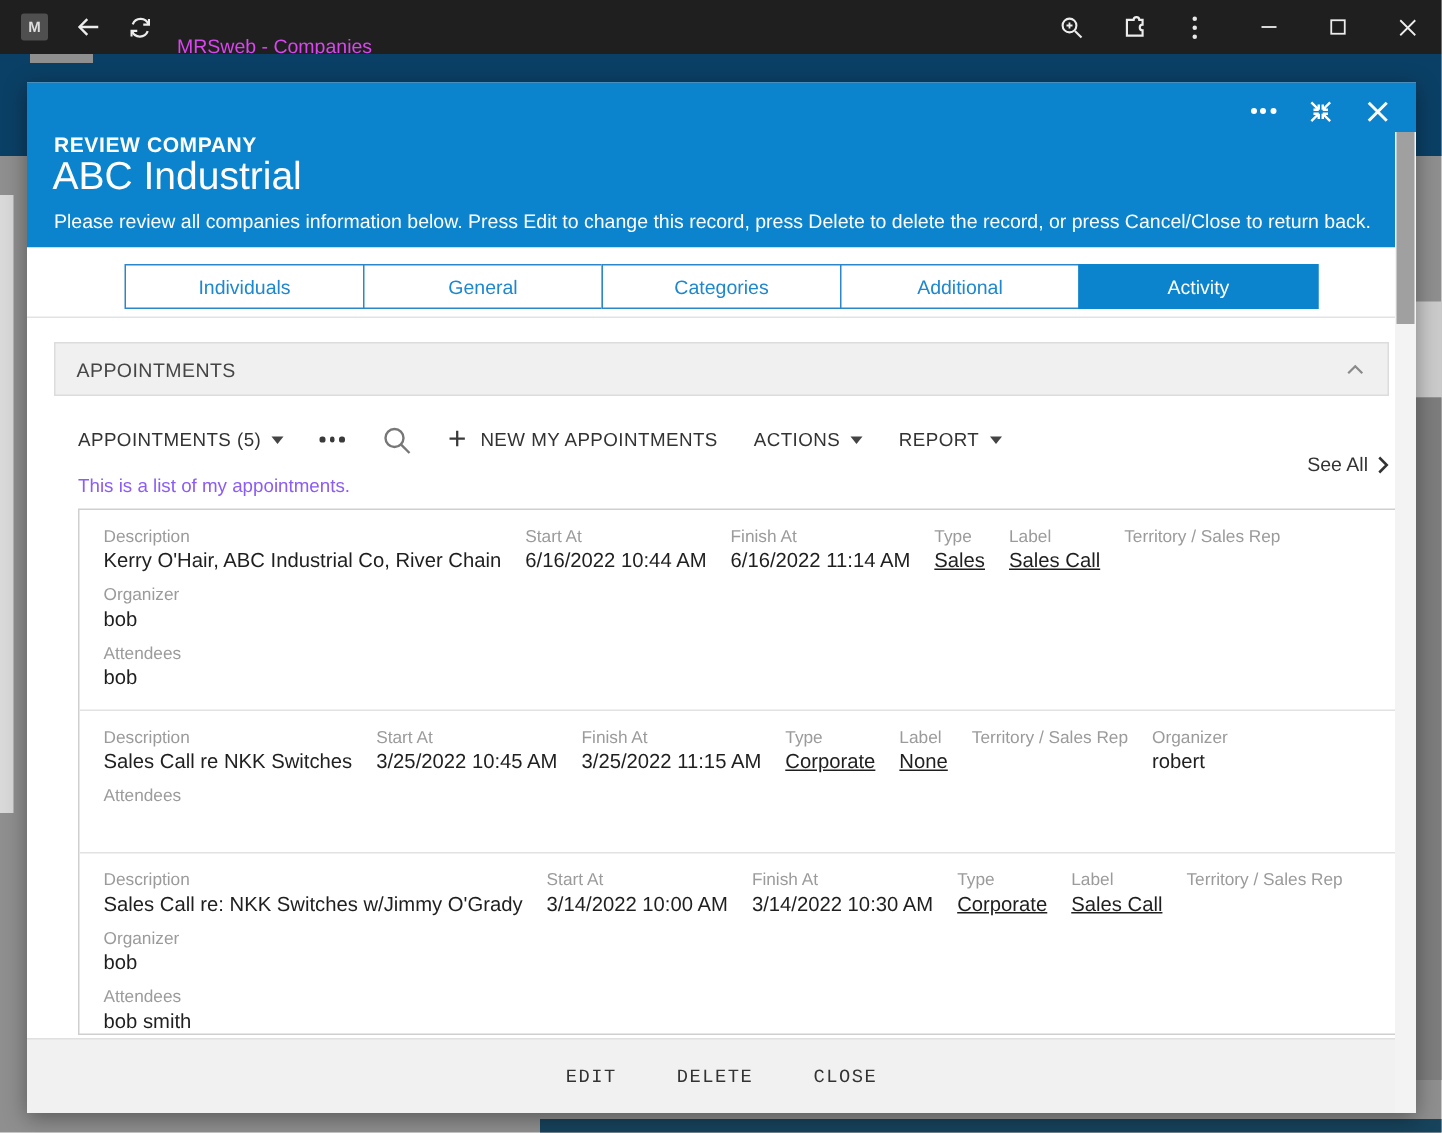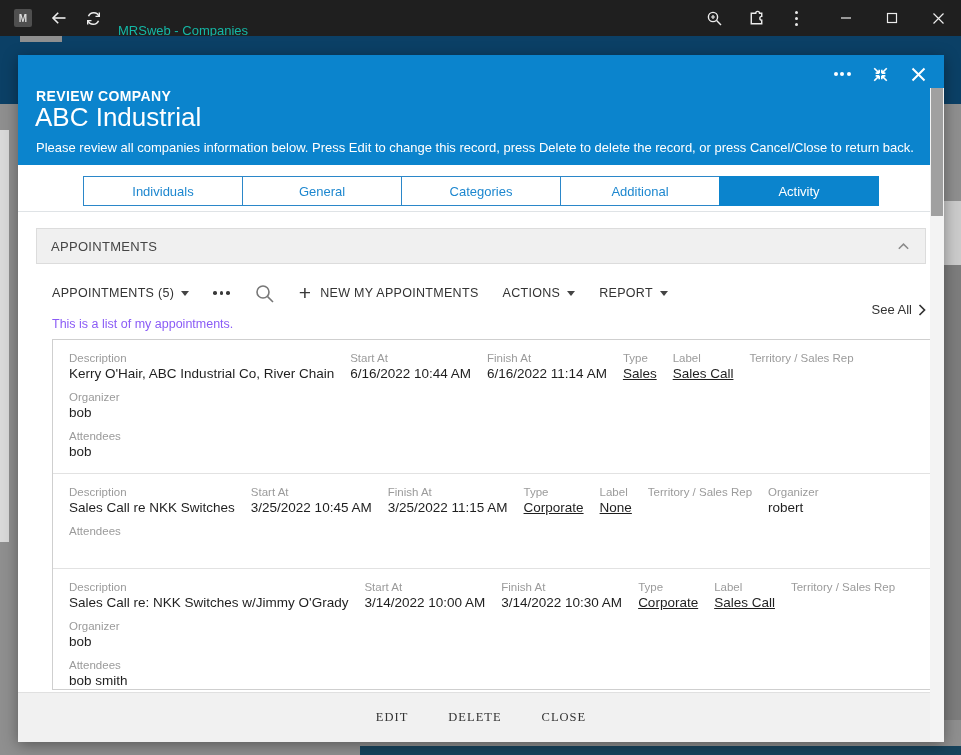--- a/index.html
+++ b/index.html
@@ -13,21 +13,21 @@
   .titlebar {
     position:absolute; top:0; left:0; width:961px; height:36px;
     background:#1f1f1f; color:#fff; display:flex; align-items:center;
   }
   .app-badge {
     width:18px; height:18px; margin-left:14px; background:#4f4f4f;
     border-radius:2px; color:#ddd; font-size:10px; font-weight:bold;
     display:flex; align-items:center; justify-content:center;
   }
   .tb-icon { width:34px; height:30px; display:flex; align-items:center; justify-content:center; cursor:pointer; }
-  .tb-title { font-size:13px; color:#14b8a6; margin-left:8px; white-space:nowrap;margin-top:24px; }
+  .tb-title { font-size:13px; color:#d946ef; margin-left:8px; white-space:nowrap;margin-top:24px; }
   .tb-right { margin-left:auto; display:flex; align-items:center; height:36px; }
   .win-btn { width:46px; height:36px; display:flex; align-items:center; justify-content:center; }
   .dots-v { display:flex; flex-direction:column; gap:3px; }
   .dots-v i { width:3px; height:3px; border-radius:50%; background:#e8e8e8; display:block; }
   
   .bg-navy { position:absolute; top:36px; left:0; width:961px; height:68px; background:#0b4066; }
   .bg-tabstub { position:absolute; top:36px; left:20px; width:42px; height:6px; background:#8f8f8f; }
   .bg-left-strip { position:absolute; top:130px; left:0; width:9px; height:412px; background:#d9d9d9; }
   .bg-right-block { position:absolute; top:201px; right:0; width:17px; height:64px; background:#cbcbcb; }
   .bg-right-col { position:absolute; top:265px; right:0; width:17px; height:455px; background:#7d7d7d; }
@@ -80,21 +80,21 @@
   .fline { display:flex; gap:16px; align-items:flex-start; }
   .fline + .fline { margin-top:8px; }
   .flabel { font-size:11.5px; color:#9b9b9b; margin-bottom:2px; white-space:nowrap; }
   .fvalue { font-size:13.5px; color:#1f1f1f; white-space:nowrap; min-height:17px; }
   .fvalue.link { text-decoration:underline; cursor:pointer; }
   
   .modal-footer {
     position:absolute; bottom:0; left:0; right:0; height:50px; background:#f1f1f1;
     border-top:1px solid #e0e0e0; display:flex; align-items:center; justify-content:center; gap:16px;
   }
-  .f-btn { background:none; border:none; font-family:Liberation Serif, serif; font-size:12.5px; color:#333;
+  .f-btn { background:none; border:none; font-family:Liberation Mono, monospace; font-size:12.5px; color:#333;
     letter-spacing:1px; padding:8px 12px; cursor:pointer; }
   
   .m-scroll { position:absolute; top:33px; right:0; bottom:0; width:14px; background:#f3f3f3; z-index:5; }
   .m-thumb { position:absolute; top:0; left:1px; width:12px; height:128px; background:#a0a0a0; cursor:pointer; }
   svg { display:block; }
 </style>
 </head>
 <body>
 
 <div class="titlebar">

